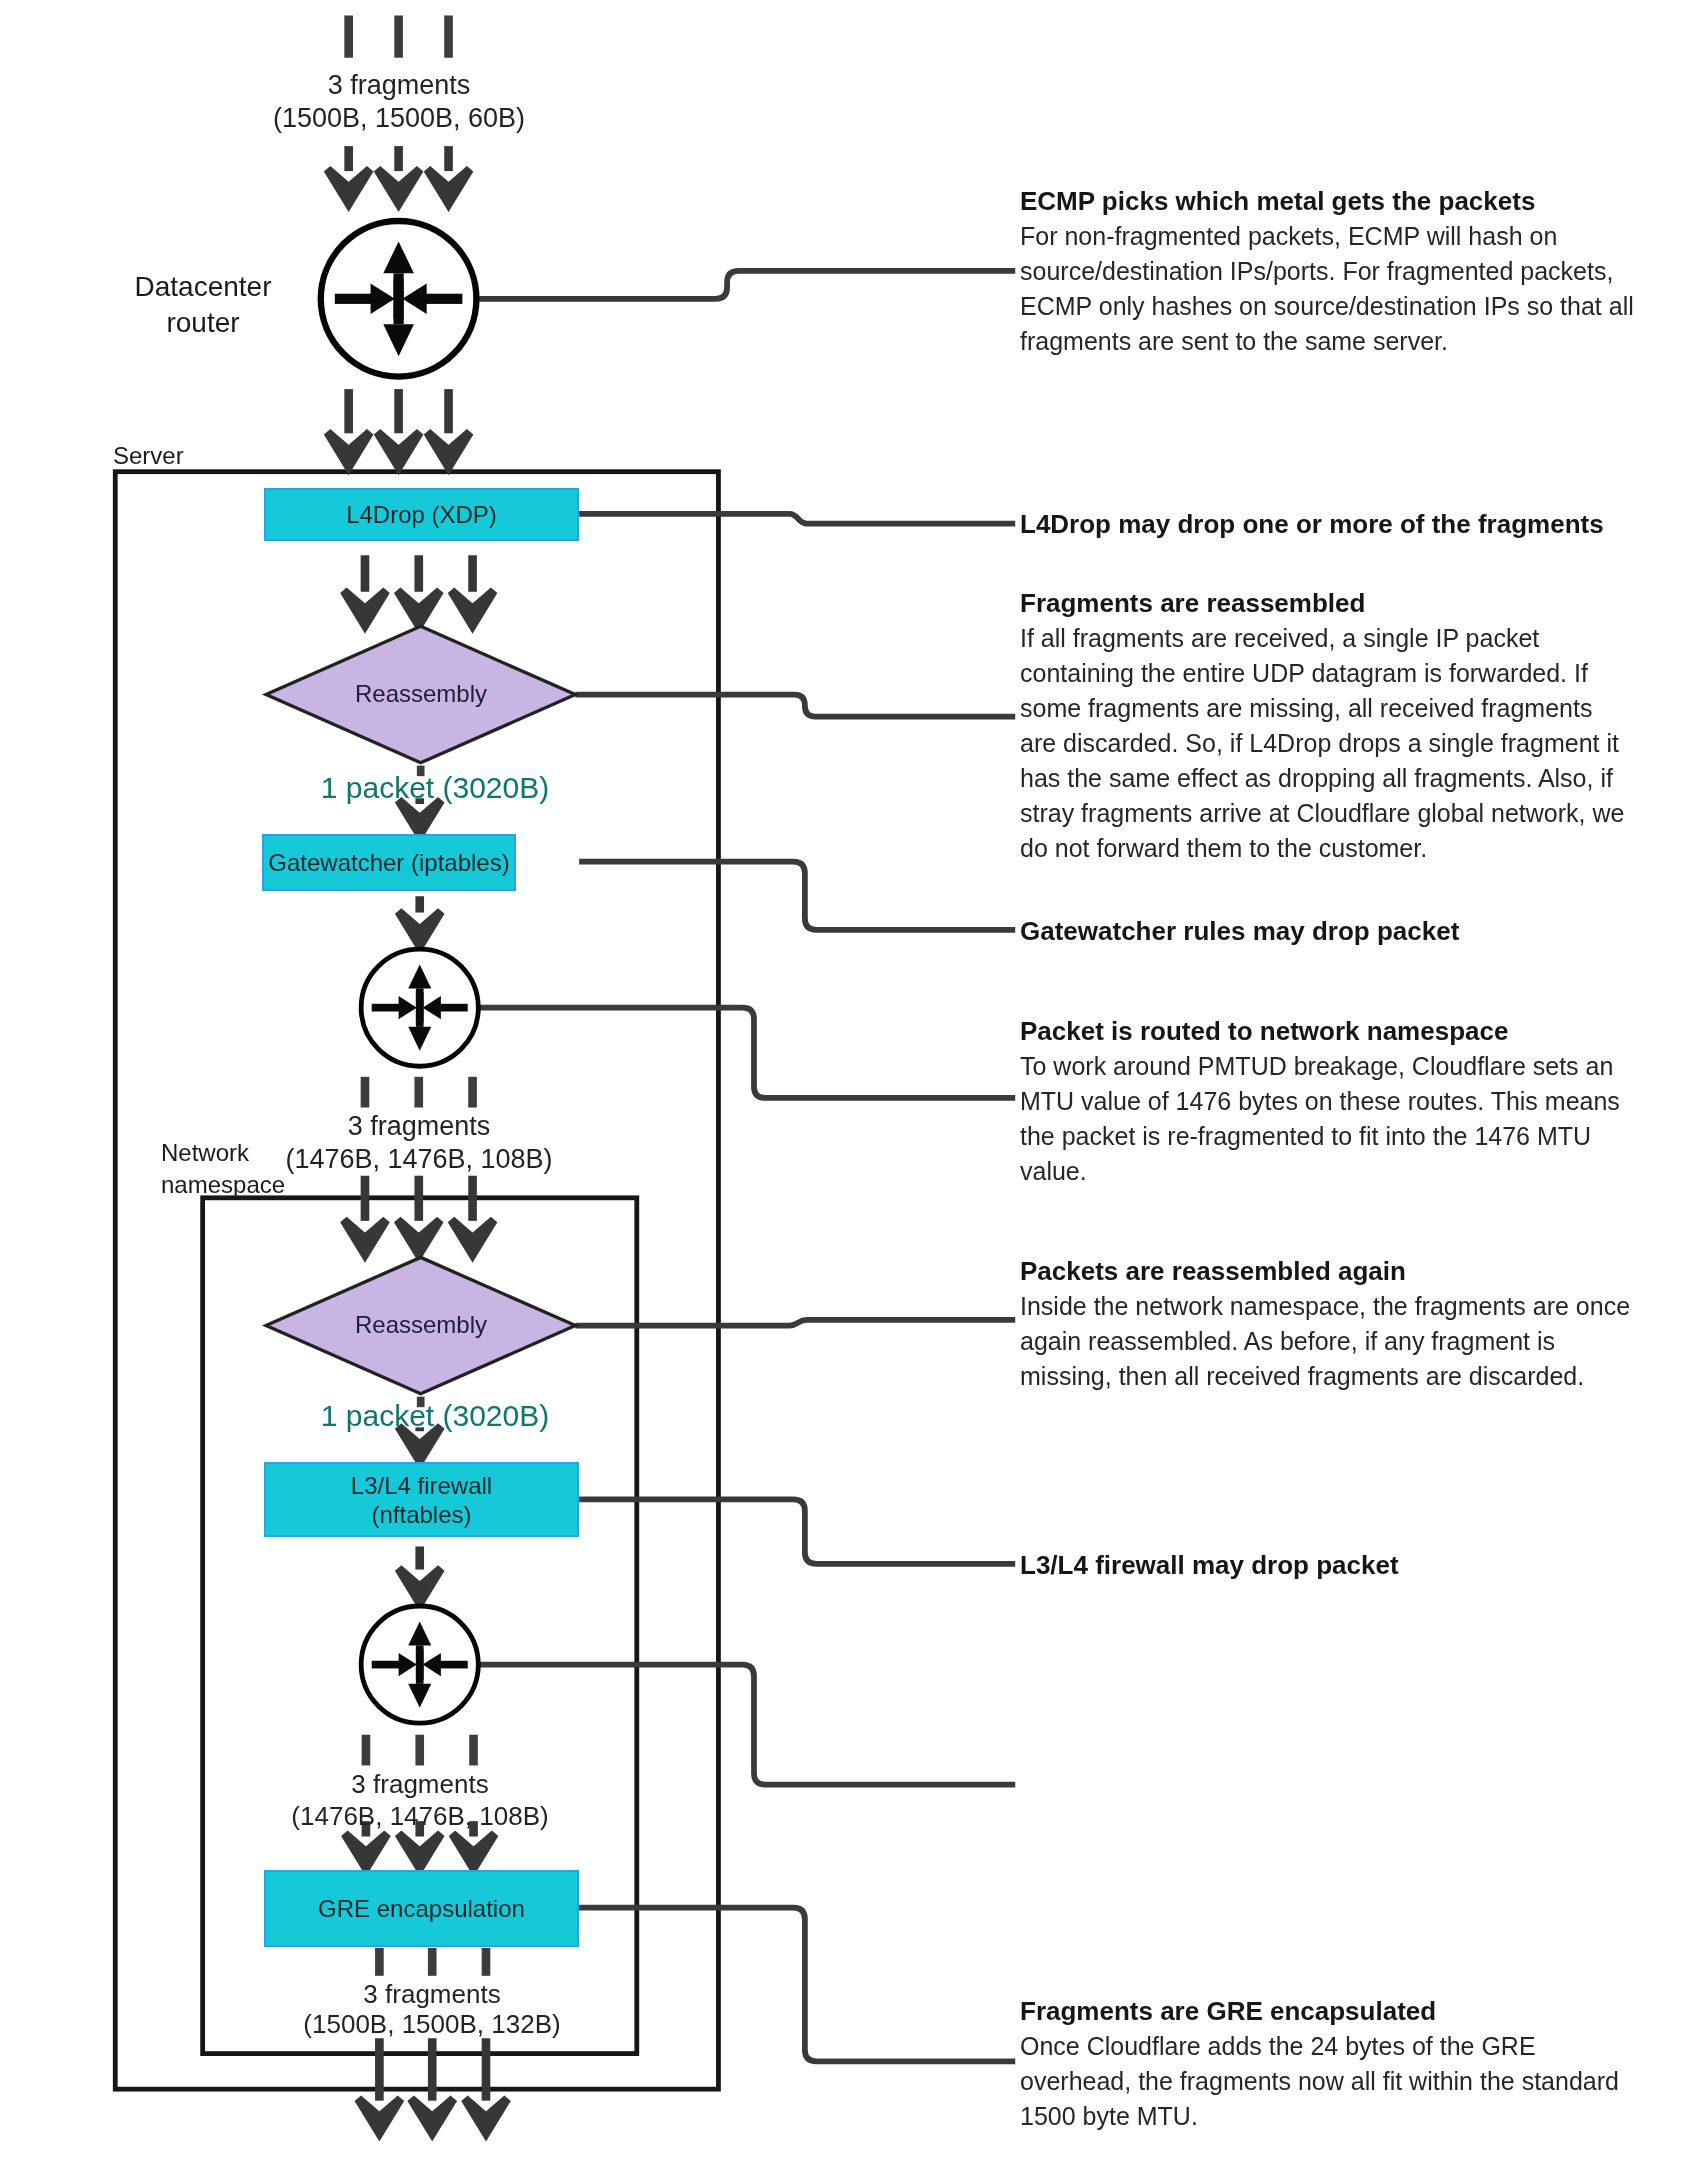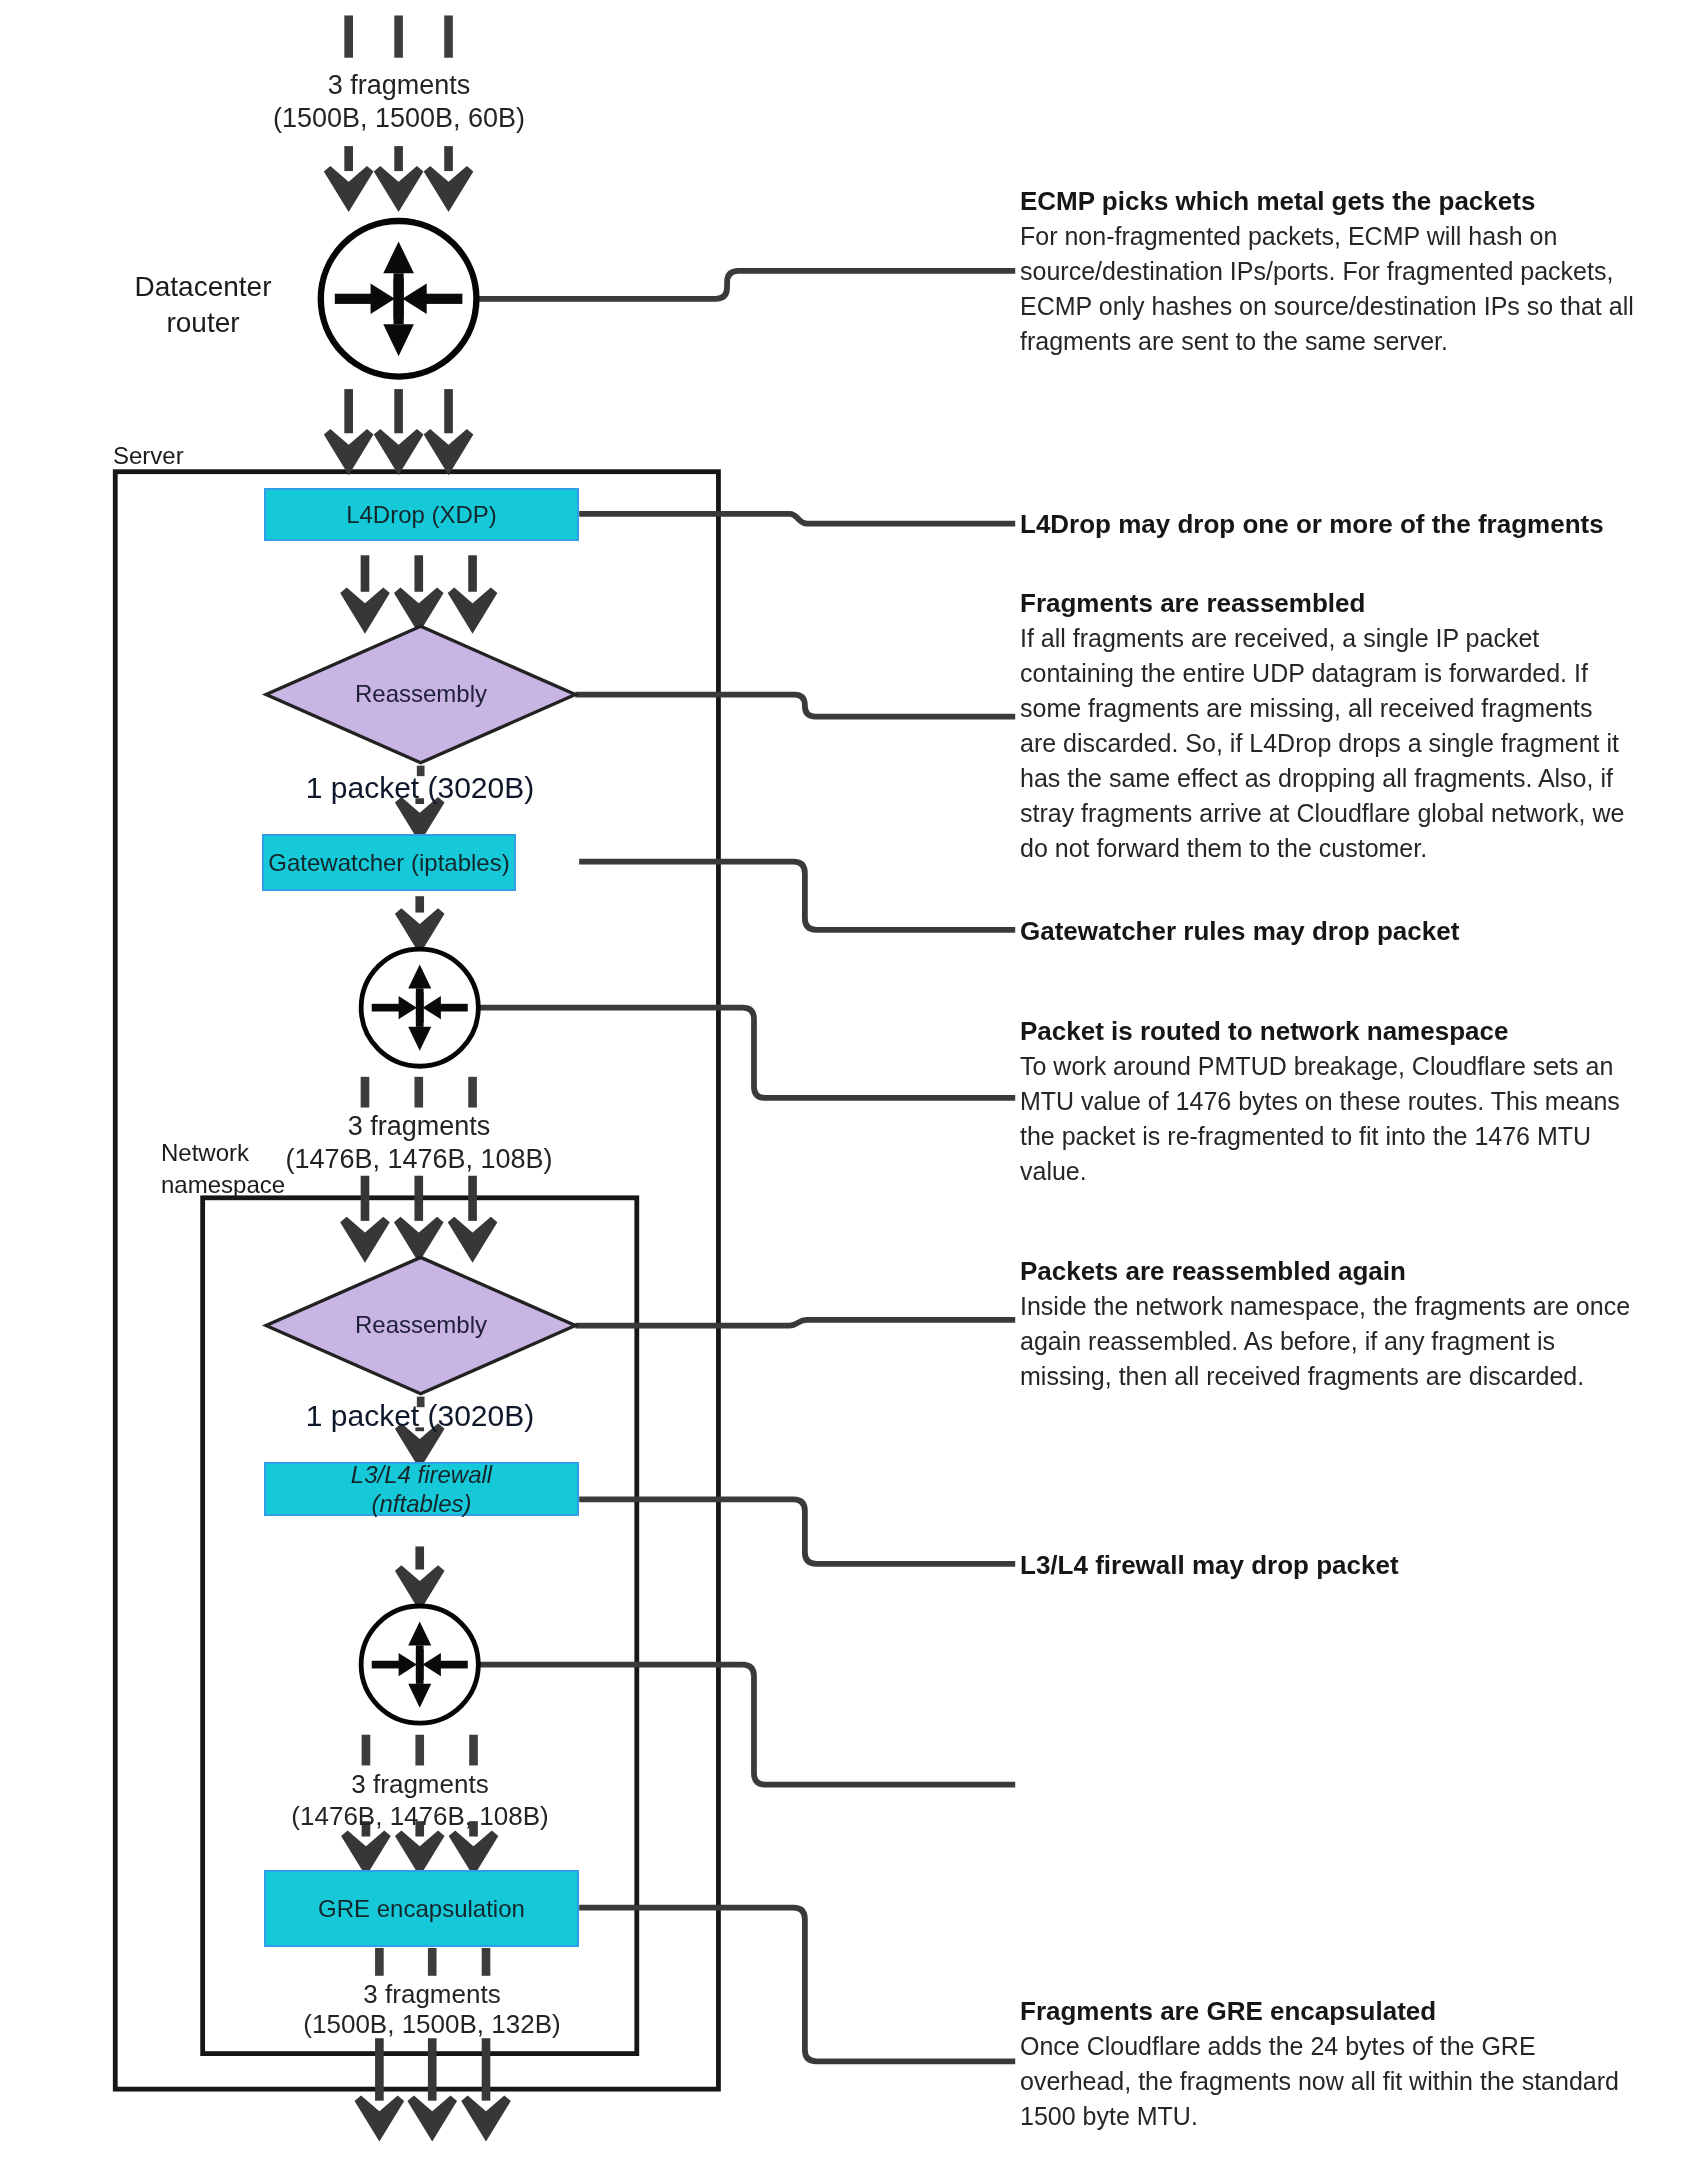--- a/index.html
+++ b/index.html
@@ -4,21 +4,21 @@
 <style>
   html,body{margin:0;padding:0;background:#ffffff;}
   .canvas{
     position:relative;width:1701px;height:2168px;background:#ffffff;overflow:hidden;
     font-family:"Liberation Sans","DejaVu Sans",sans-serif;color:#1f1f1f;
   }
   .canvas svg{position:absolute;left:0;top:0;}
   .abs{position:absolute;white-space:pre-line;}
   .ctr{transform:translateX(-50%);text-align:center;}
   .cap{font-size:27px;line-height:33px;color:#232323;}
-  .pkt{font-size:30px;line-height:33px;color:#0f172a;}
+  .pkt{font-size:30px;line-height:33px;color:#0f766e;margin-left:15px;}
   .side-label{font-size:24px;line-height:32px;color:#1b1b1b;}
   .dc-label{font-size:28px;line-height:36px;color:#1b1b1b;}
   .nodebox{
     position:absolute;background:#16c9d9;border:2.9px solid #2f9fe8;box-sizing:border-box;
     display:flex;align-items:center;justify-content:center;text-align:center;
     font-size:24px;line-height:29px;color:#13272b;
   }
   .dlabel{font-size:24px;color:#20203a;}
   .ann{position:absolute;left:1020px;width:672px;}
   .ann h3{margin:0;font-size:26px;line-height:35px;font-weight:bold;color:#161616;white-space:pre-line;}
@@ -165,21 +165,21 @@
       <polygon points="438,1309 599,1380 438,1451 277,1380" fill="#c9b5e4" stroke="#222222" stroke-width="3.5"></polygon>
     </g>
   </svg>
 
   <div class="nodebox" style="left:264px;top:488px;width:315px;height:53px;">
     <span>L4Drop (XDP)</span>
   </div>
   <div class="nodebox" style="left:262px;top:834px;width:254px;height:57px;">
     <span>Gatewatcher (iptables)</span>
   </div>
-  <div class="nodebox" style="left:264px;top:1462px;width:315px;height:54px;white-space:pre-line;font-style:italic;">
+  <div class="nodebox" style="left:264px;top:1462px;width:315px;height:75px;white-space:pre-line;">
     <span style="white-space:pre-line;">L3/L4 firewall
 (nftables)</span>
   </div>
   <div class="nodebox" style="left:264px;top:1870px;width:315px;height:77px;">
     <span>GRE encapsulation</span>
   </div>
 
   <div class="abs ctr dlabel" style="left:421px;top:680px;">Reassembly</div>
   <div class="abs ctr dlabel" style="left:421px;top:1311px;">Reassembly</div>
 

